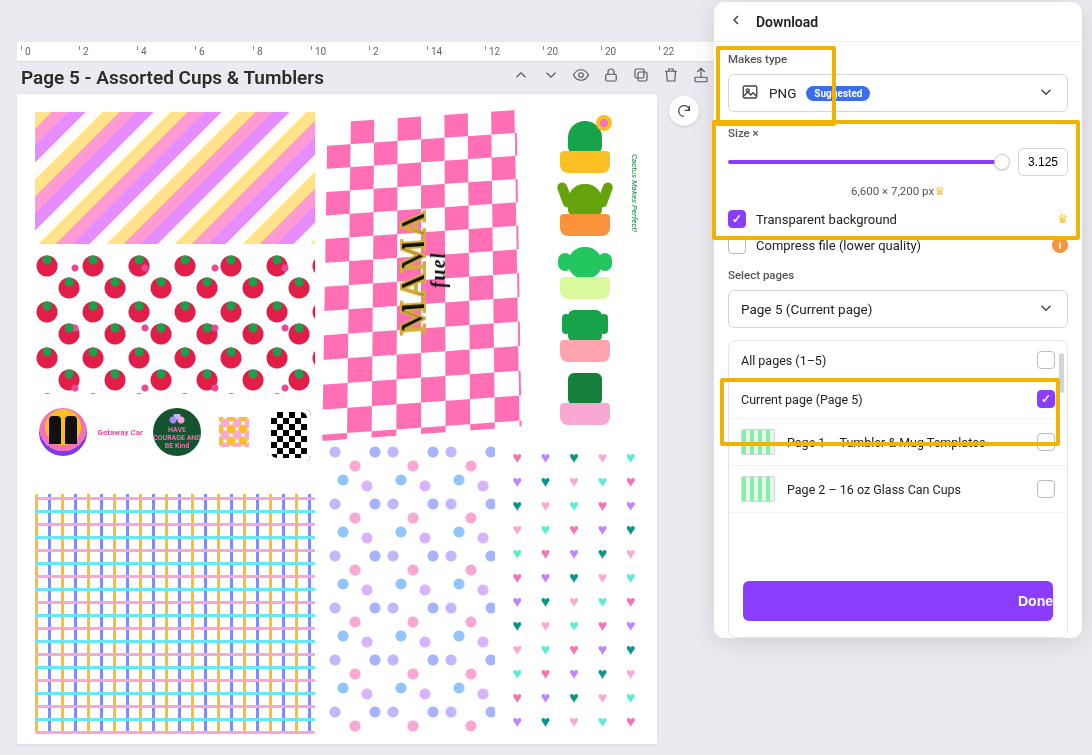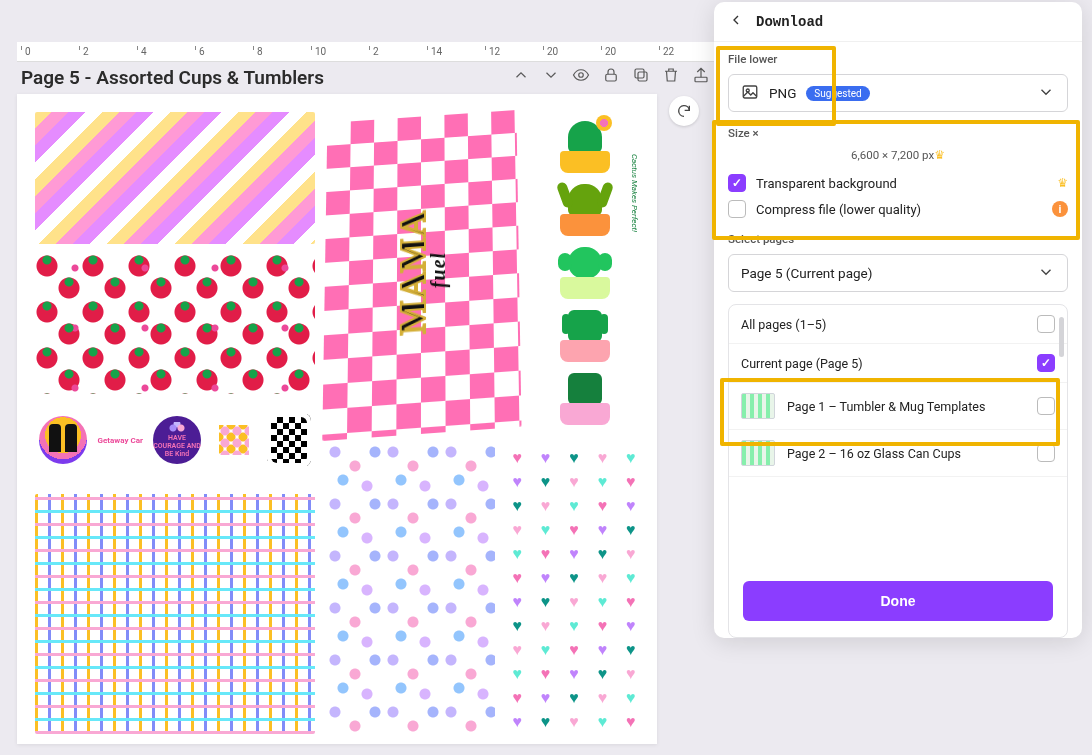--- a/index.html
+++ b/index.html
@@ -96,27 +96,27 @@
   .strawberries::after{
     content:"";
     position:absolute; inset:0;
     background:
       radial-gradient(circle at 12px 6px, #16a34a 0 4px, transparent 5px) 0 0/46px 46px,
       radial-gradient(circle at 34px 28px, #16a34a 0 4px, transparent 5px) 0 0/46px 46px,
       radial-gradient(circle at 40px 14px, #ec4899 0 3px, transparent 4px) 0 0/70px 60px;
   }
   .badgerow {
     left: 18px; top: 314px; width: 280px; height: 64px;
-    display: flex; align-items: center; justify-content: space-around;
+    display: flex; align-items: flex-start; justify-content: space-around;
   }
   .badge { width: 48px; height: 48px; border-radius: 50%; }
   .b1 { background: radial-gradient(circle at 50% 40%, #fbbf24 0 18px, #f472b6 18px 24px, #7c3aed 24px); position:relative; overflow:hidden;}
   .b1::after{content:"";position:absolute;left:10px;top:8px;width:12px;height:28px;background:#111;border-radius:4px 4px 0 0;box-shadow:16px 0 0 #111;}
   .b2 { background:#fff;color:#ec4899;font-size:8px;display:flex;align-items:center;justify-content:center;text-align:center;font-weight:700;}
-  .b3 { background:#4c1d95;color:#f472b6;font-size:7px;display:flex;flex-direction:column;align-items:center;justify-content:center;text-align:center;font-weight:600;}
+  .b3 { background:#14532d;color:#f472b6;font-size:7px;display:flex;flex-direction:column;align-items:center;justify-content:center;text-align:center;font-weight:600;}
   .b3::before{content:"";width:16px;height:10px;background:radial-gradient(circle at 4px 6px,#a78bfa 0 3px,transparent 4px),radial-gradient(circle at 12px 6px,#f9a8d4 0 3px,transparent 4px),radial-gradient(circle at 8px 2px,#c4b5fd 0 3px,transparent 4px);margin-bottom:2px;}
   .b4 { background:#fff;display:flex;align-items:center;justify-content:center;}
   .b4::before{content:"";width:30px;height:30px;background:radial-gradient(circle at 6px 6px,#f9a8d4 0 4px,transparent 5px) 0 0/12px 12px,radial-gradient(circle at 6px 6px,#fbbf24 0 4px,transparent 5px) 6px 6px/12px 12px;}
   .b5 { width:44px;height:54px;border-radius:8px;
     background:
       linear-gradient(#fff,#fff) padding-box,
       conic-gradient(#000 0 25%, #fff 0 50%, #000 0 75%, #fff 0) 0 0/16px 16px;
     position:relative;
   }
   .b5::after{content:"";position:absolute;inset:4px;background:conic-gradient(#000 0 25%, #fff 0 50%, #000 0 75%, #fff 0) 0 0/12px 12px;border-radius:6px;}
@@ -206,21 +206,20 @@
     overflow: hidden;
   }
   .panel-header {
     height: 40px;
     display: flex; align-items: center;
     padding: 0 14px;
     gap: 12px;
     font-size: 14px;
     font-weight: 600;
     border-bottom: 1px solid #f0f0f0;
-    font-family: Liberation Mono, monospace;
   }
   .panel-header svg { width: 16px; height: 16px; stroke:#333; fill:none; stroke-width:2;}
   .panel-body {
     flex: 1;
     padding: 10px 14px 0 14px;
     overflow: hidden;
     display:flex; flex-direction:column;
     gap: 8px;
   }
   .lbl { font-size: 11.5px; color: #555; font-weight:500; }
@@ -233,21 +232,21 @@
     gap: 10px;
     font-size: 13.5px;
     cursor: pointer;
   }
   .select-box .chev { margin-left: auto; }
   .select-box svg { width: 18px; height: 18px; stroke:#444; fill:none; stroke-width:1.8;}
   .badge-pill {
     background: #3a6df0;
     color: #fff;
     font-size: 10px;
-    font-weight: 400;
+    font-weight: 700;
     padding: 2px 8px;
     border-radius: 10px;
   }
 
   .highlight-box {
     border: 4px solid #f0b400;
     border-radius: 4px;
     padding: 6px 8px;
   }
   .highlight-box.filetype { position:absolute; left:716px; top:46px; width:120px; height:80px; pointer-events:none; border-radius:2px;}
@@ -308,20 +307,21 @@
     position:absolute; right:3px; top:12px; width:5px; height:40px; background:#d4d4d8; border-radius:3px;
   }
 
   .done-bar {
     padding: 12px 14px 16px 14px;
   }
   .done-btn {
     width:100%; height:40px; border:none; border-radius:6px;
     background:#8b3dff; color:#fff; font-size:14px; font-weight:600;
     cursor:pointer;
+    text-align:right;
   }
 
   .hearts-colors-0{color:#f472b6;} .hearts-colors-1{color:#c084fc;}
   .hearts-colors-2{color:#0d9488;} .hearts-colors-3{color:#f9a8d4;}
   .hearts-colors-4{color:#5eead4;}
 </style>
 </head>
 <body>
 
 <div class="canvas-wrap">
@@ -487,35 +487,41 @@
 
 <div class="panel">
   <div class="panel-header">
     <span><svg viewBox="0 0 24 24">
           <polyline points="15 18 9 12 15 6"></polyline>
         </svg></span>
     <span>Download</span>
   </div>
 
   <div class="panel-body">
-    <div class="lbl">File lower</div>
+    <div class="lbl">Makes type</div>
     <div class="select-box">
       <span><svg viewBox="0 0 24 24">
             <rect x="3" y="4" width="18" height="16" rx="2"></rect>
             <circle cx="9" cy="10" r="2"></circle>
             <path d="M3 18l6-6 4 4 3-3 5 5"></path>
           </svg></span>
       <span>PNG</span>
       <span class="badge-pill">Suggested</span>
       <span class="chev"><svg viewBox="0 0 24 24">
             <polyline points="6 9 12 15 18 9"></polyline>
           </svg></span>
     </div>
 
     <div class="lbl" style="margin-top:6px">Size ×</div>
+    <div class="slider-row">
+      <div class="slider-track">
+        <div class="slider-thumb"></div>
+      </div>
+      <input class="size-input" value="3.125" style="">
+    </div>
     <div class="dim-row">
       <span>6,600 × 7,200 px</span>
       <span class="crown">♛</span>
     </div>
 
     <div class="check-row" style="margin-top:4px">
       <span class="chkbox checked"></span>
       <span>Transparent background</span>
       <span class="crown">♛</span>
     </div>

